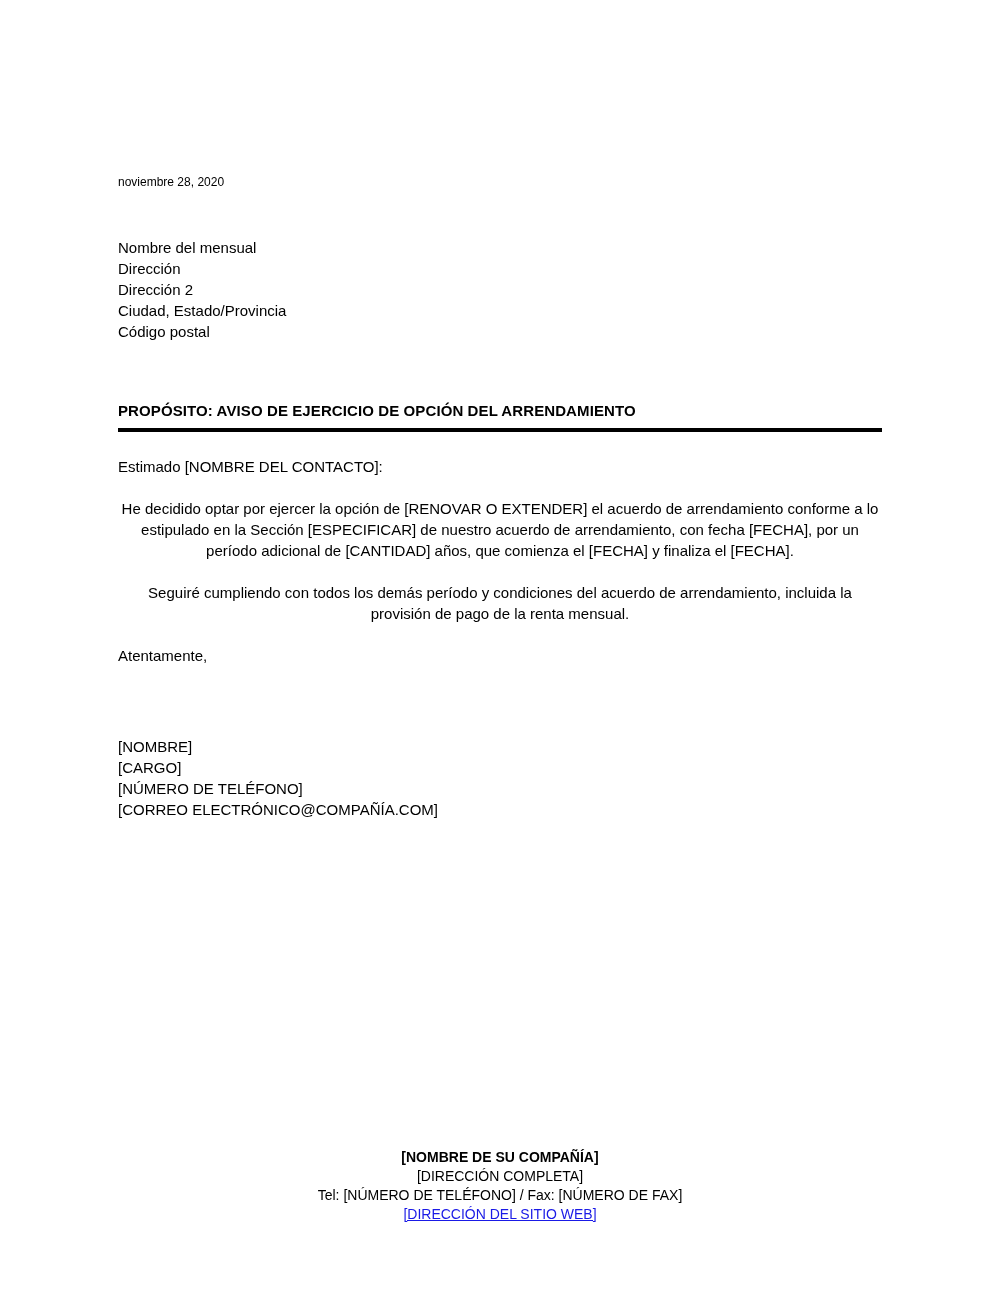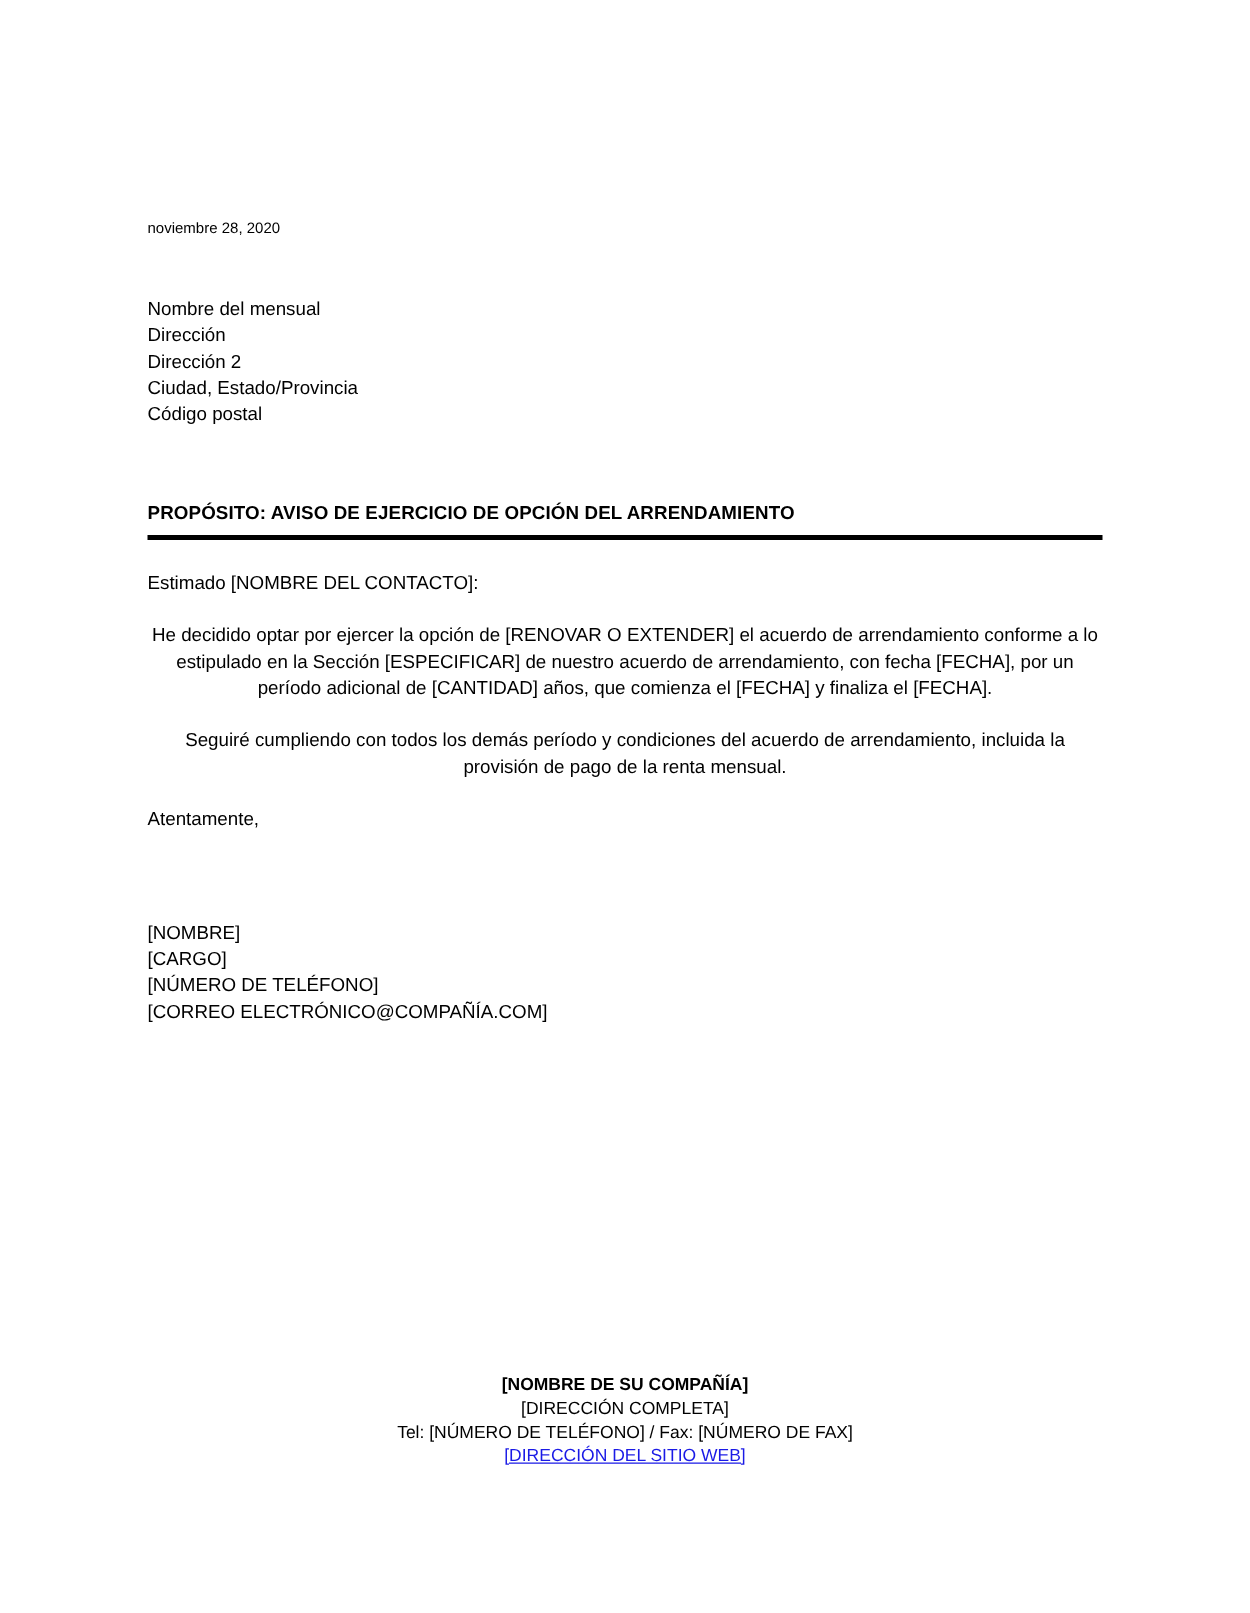--- a/index.html
+++ b/index.html
@@ -78,21 +78,21 @@
     line-height: 21px;
     margin: 70px 0 0 0;
   }
   .signature-line {
     display: block;
     white-space: pre;
   }
   .footer {
     position: absolute;
     left: 0;
-    top: 1098px;
+    top: 1148px;
     width: 1000px;
     text-align: center;
     font-size: 14px;
     line-height: 19px;
   }
   .footer-company {
     font-weight: bold;
     display: block;
   }
   .footer-line {

